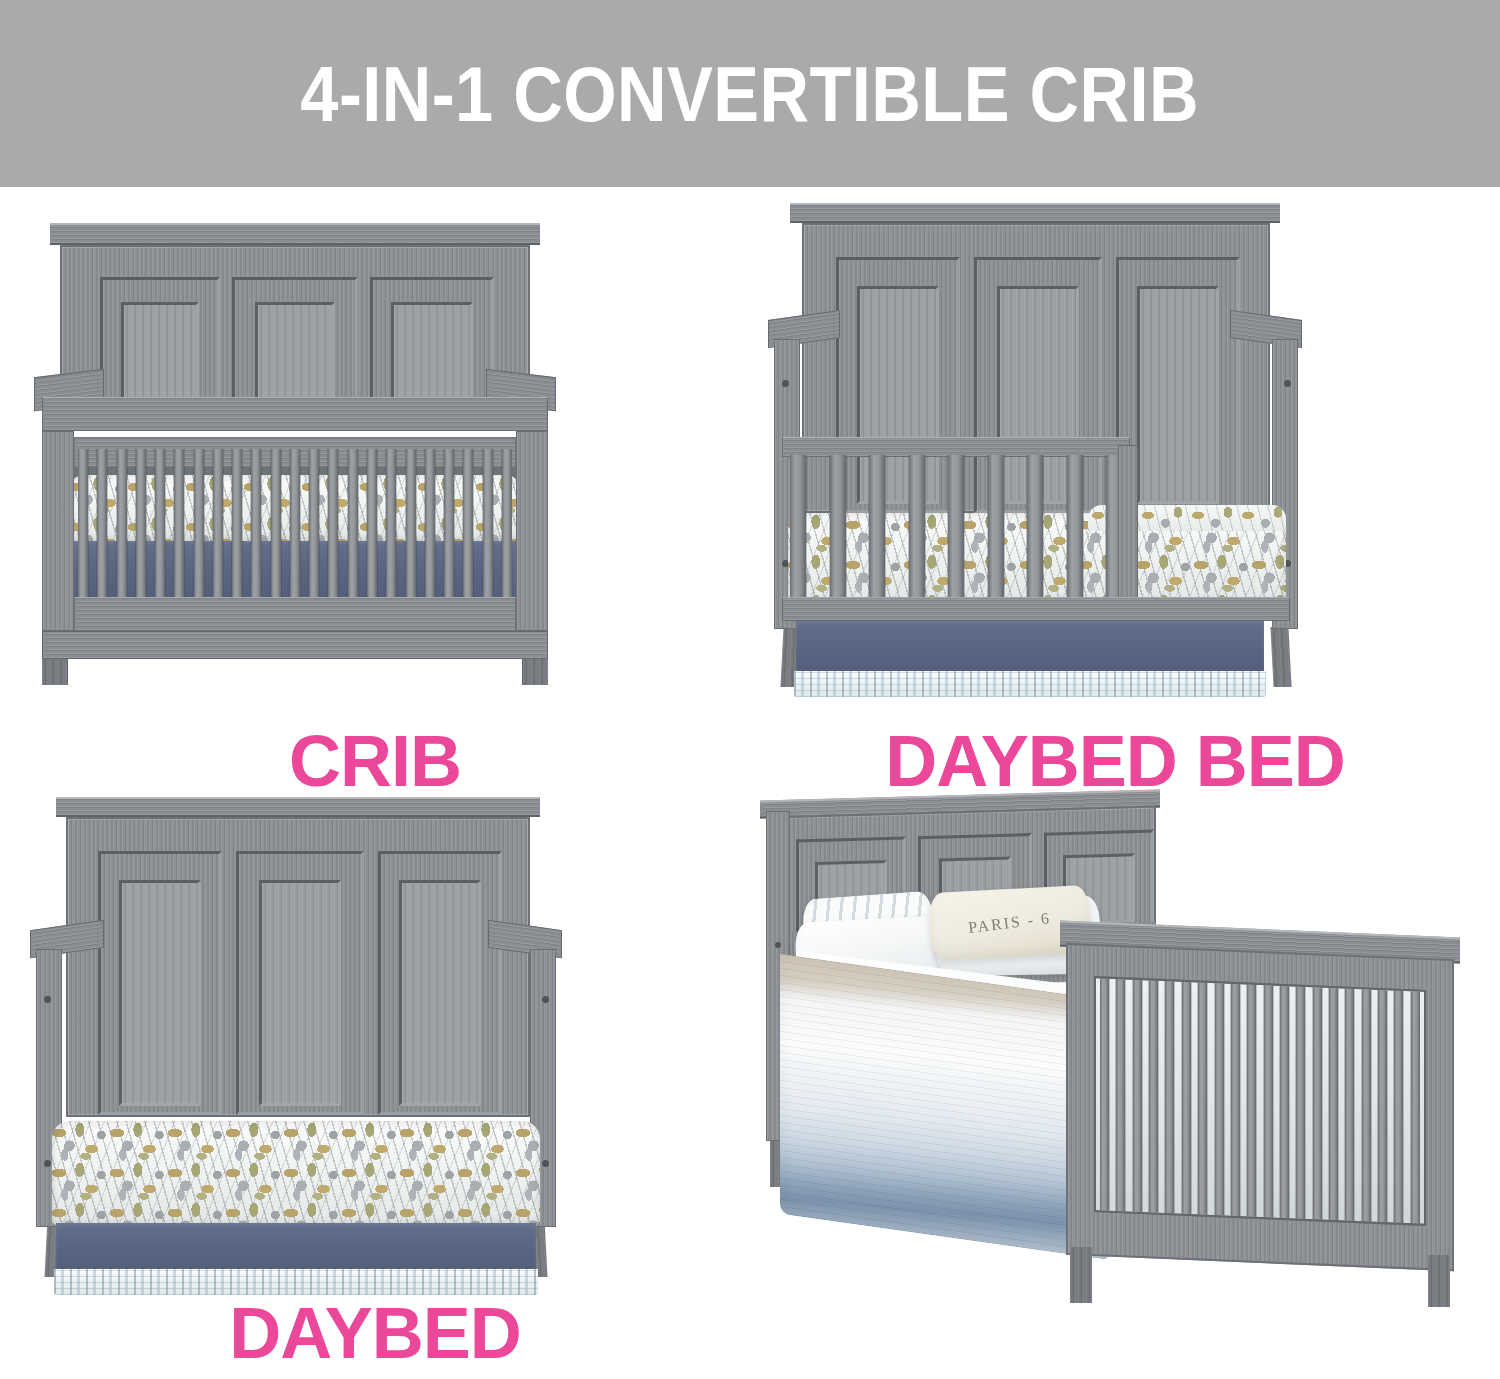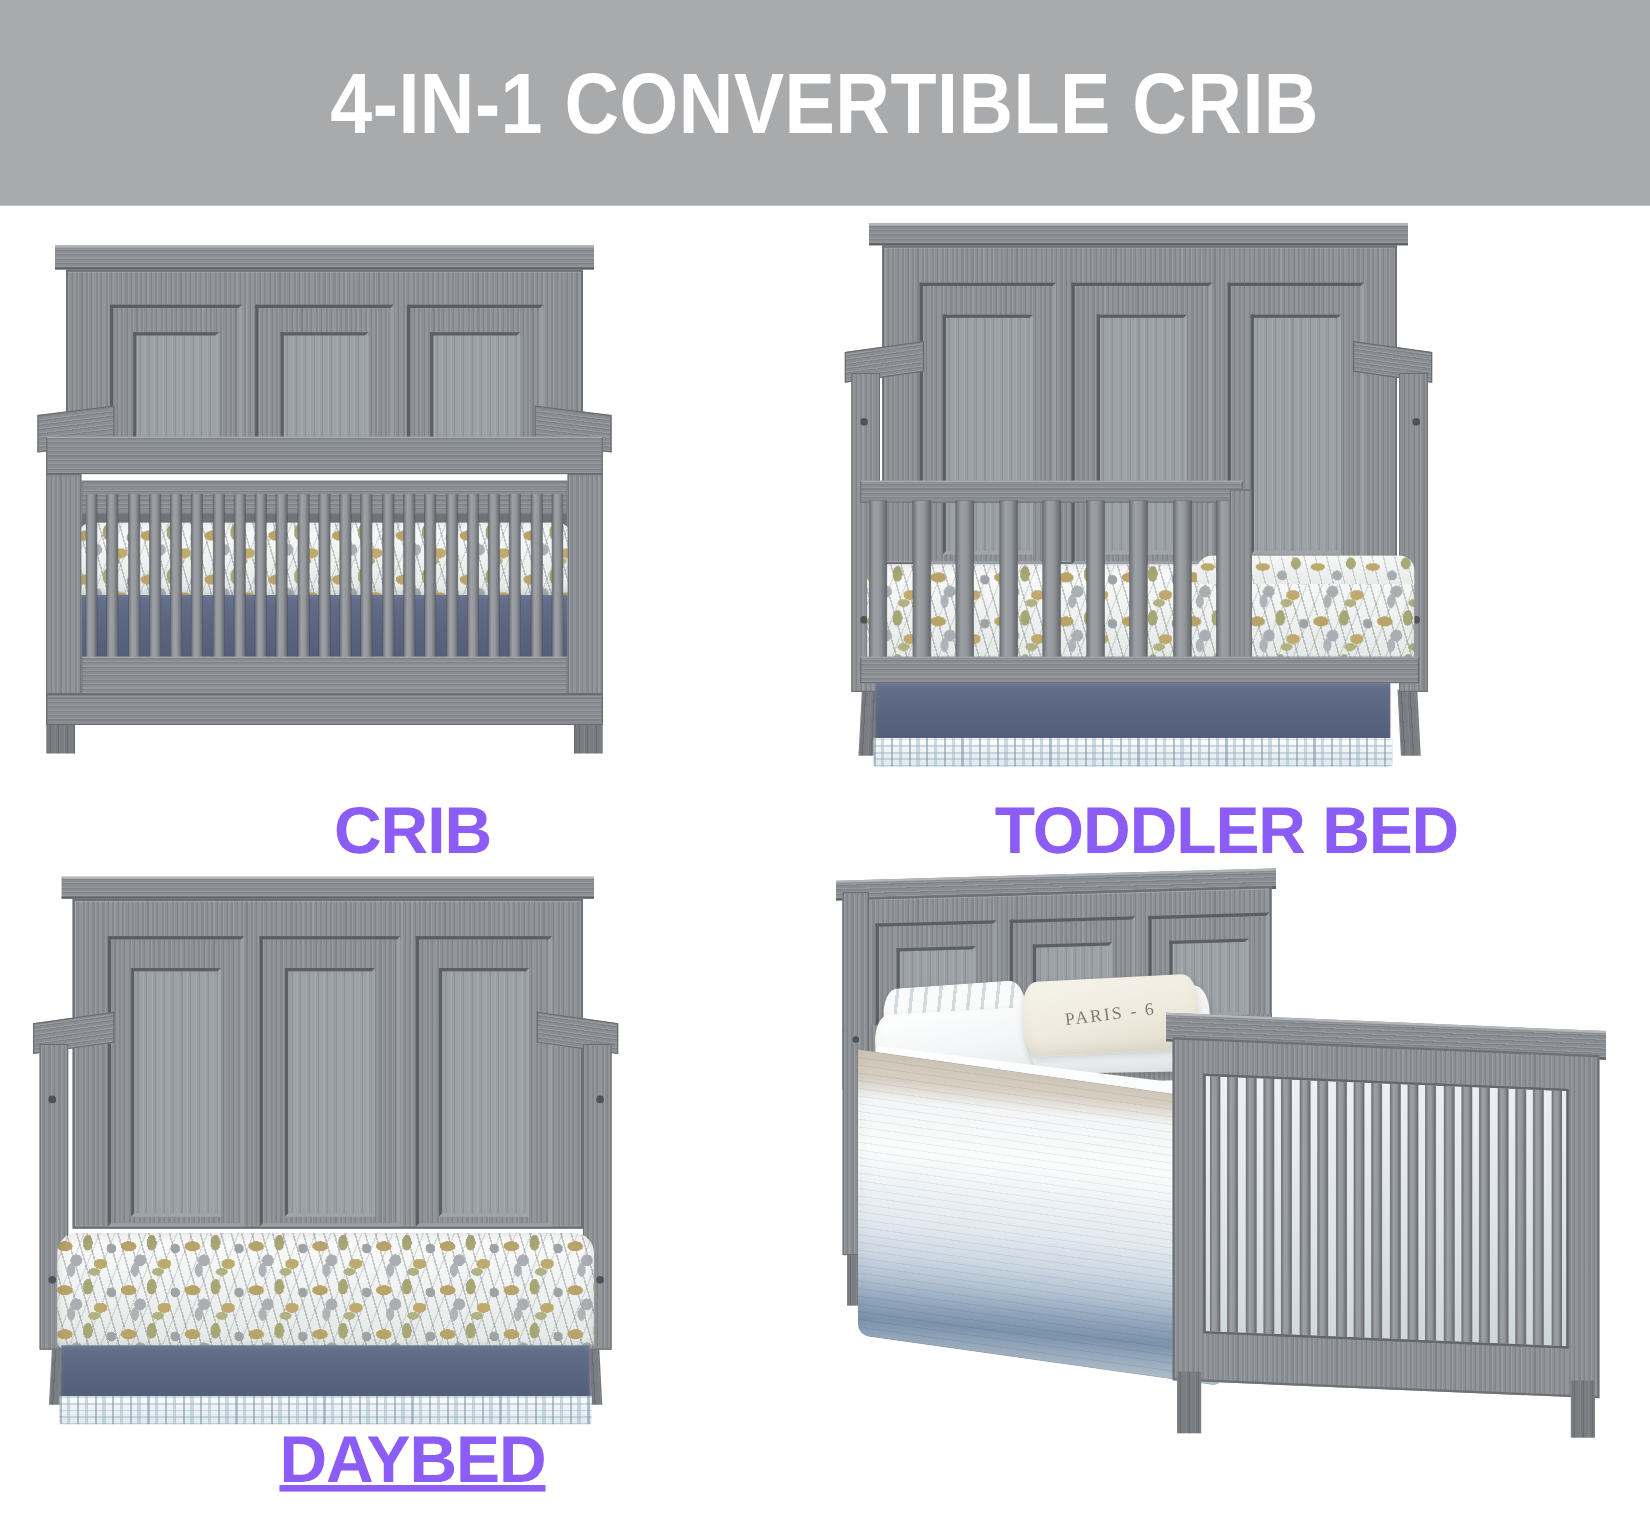--- a/index.html
+++ b/index.html
@@ -57,29 +57,29 @@
     width: 100%;
     height: 520px;
   }
 
   .cell-label {
     position: absolute;
     left: 0;
     width: 100%;
     text-align: center;
     font-weight: bold;
-    font-size: 60px;
-    color: #8b5cf6;
+    font-size: 72px;
+    color: #ec4899;
     letter-spacing: -1px;
     font-family: "Liberation Sans", sans-serif;
     line-height: 1;
   }
   .cell-crib .cell-label    { top: 528px; }
   .cell-toddler .cell-label { top: 528px; }
-  .cell-daybed .cell-label  { top: 520px; text-decoration: underline; }
+  .cell-daybed .cell-label  { top: 520px; }
   .cell-full .cell-label    { top: 520px; }
 
   
   .wood {
     background-color: #8c9094;
     background-image:
       repeating-linear-gradient(90deg,
         rgba(255,255,255,0.10) 0px, rgba(255,255,255,0.10) 1px,
         rgba(0,0,0,0.00) 1px, rgba(0,0,0,0.00) 3px,
         rgba(0,0,0,0.09) 3px, rgba(0,0,0,0.09) 4px,
@@ -392,21 +392,21 @@
         <div class="slat" style="width:16px;height:152px;"></div>
           <div class="slat" style="width:16px;height:152px;"></div>
         <div class="slat" style="width:16px;height:152px;"></div>
       </div>
       <div class="bx wood" style="left:358px;top:248px;width:20px;height:162px;border:1px solid #696d72;"></div>
       <div class="bx wood-h" style="left:22px;top:400px;width:508px;height:24px;border:1px solid #676b70;border-top-color:#a6abaf;"></div>
 
       <div class="skirt" style="left:36px;top:424px;width:468px;height:52px;"></div>
       <div class="skirt-hem" style="left:34px;top:474px;width:472px;height:26px;border-radius:0 0 3px 3px;"></div>
     </div>
-    <div class="cell-label">TODDLER BED</div>
+    <div class="cell-label">DAYBED BED</div>
   </div>
 
   <div class="cell cell-daybed">
     <div class="stage">
 
       <div class="bx wood-dark leg" style="left:26px;top:442px;width:18px;height:58px;transform:skewX(-3deg);"></div>
       <div class="bx wood-dark leg" style="left:508px;top:442px;width:18px;height:58px;transform:skewX(3deg);"></div>
 
       <div class="bx wood-h hb-cap" style="left:36px;top:20px;width:484px;height:20px;"></div>
 

